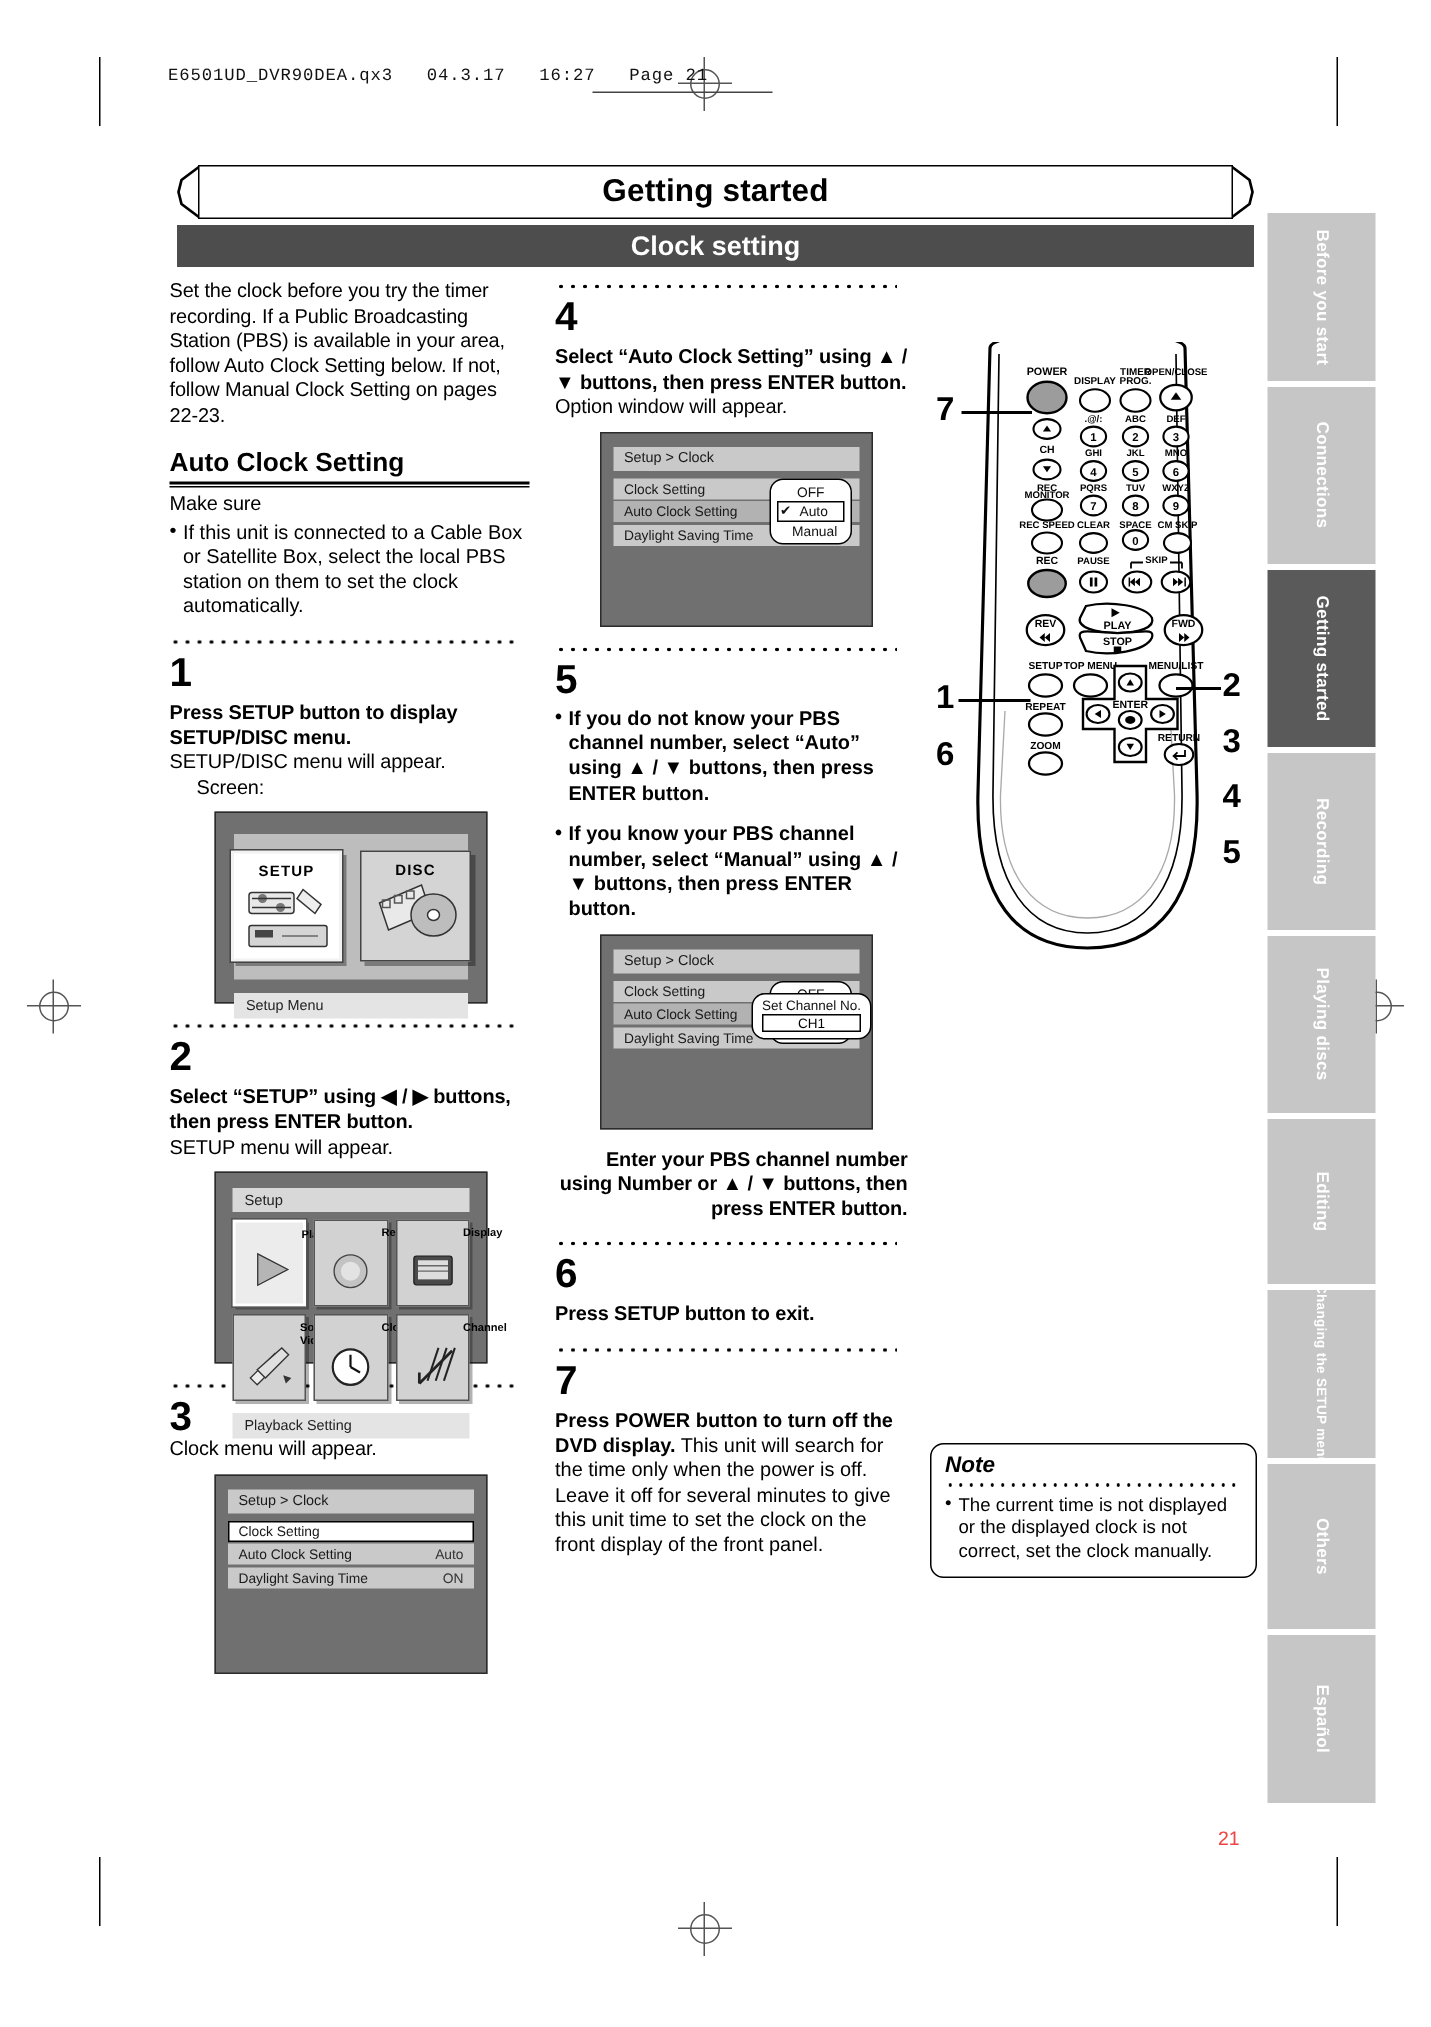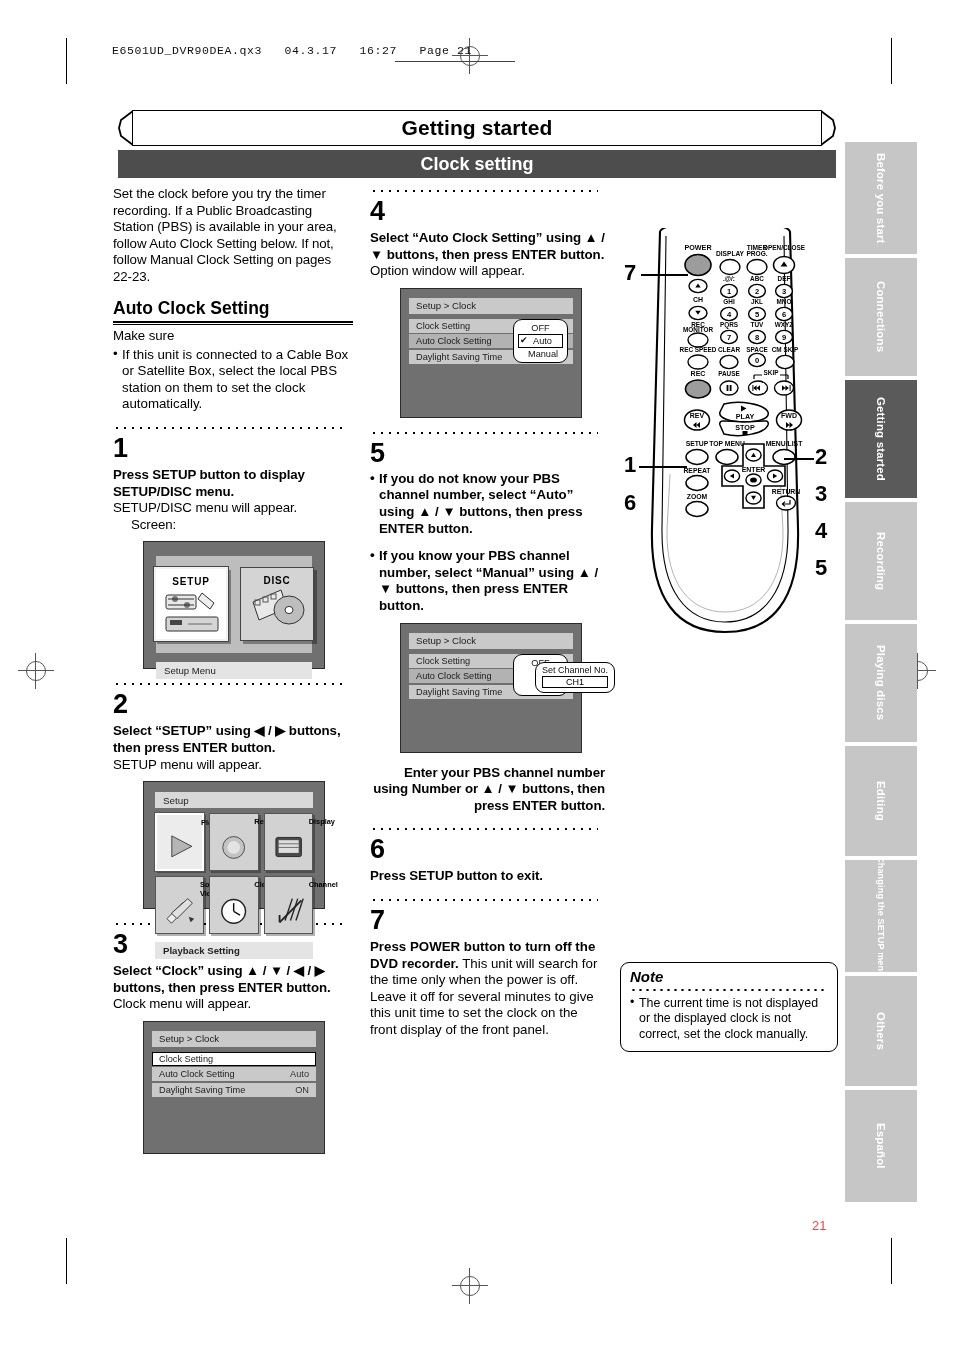--- a/index.html
+++ b/index.html
@@ -102,33 +102,33 @@
   .sd-icon.active { background:#ffffff; border:2px solid #f2f2f2; outline:1px solid #444; }
   .sd-icon .cap { position:absolute; top:7px; left:0; right:0; text-align:center; font-size:10px; font-weight:bold; letter-spacing:0.8px; color:#000; }
   .sd-bottom { background:#e4e4e4; color:#222; font-size:9.6px; margin:9px 12px 0 12px; padding:3px 8px; }
 
   
   .su-title { background:#d8d8d8; color:#222; font-size:9.8px; margin:10px 11px 5px 11px; padding:2.5px 8px; }
   .su-grid { display:grid; grid-template-columns:repeat(3, 1fr); gap:5px; margin:0 11px; }
   .su-cell { background:#d2d2d2; border:1px solid #555; box-shadow:2px 2px 0 rgba(0,0,0,.3); height:58px; position:relative; }
   .su-cell.active { background:#ececec; border:2px solid #fff; outline:1px solid #555; }
   .su-cell .lbl { position:absolute; top:3px; left:0; right:0; text-align:left; font-size:7.4px; font-weight:bold; color:#000;padding-left:44px; }
-  .su-bottom { background:#e4e4e4; color:#222; font-size:9.6px; margin:8px 11px 0 11px; padding:3px 8px;font-weight:bold; }
+  .su-bottom { background:#e4e4e4; color:#222; font-size:9.6px; margin:8px 11px 0 11px; padding:3px 8px; }
 
   
   .popup {
     position:absolute; background:#fff; border:1.4px solid #000; border-radius:9px;
     padding:2px 0; z-index:6; text-align:center;
   }
   .popup-item { font-size:9.2px; padding:1px 14px; color:#111; white-space:nowrap; }
   .popup-item.checked { border:1.2px solid #000; margin:0 4px; position:relative; }
   .popup-item.checked:before { content:"\2714"; position:absolute; left:1px; top:0px; font-size:9px; }
   .popup-ch {
     position:absolute; background:#fff; border:1.4px solid #000; border-radius:9px;
-    padding:2px 6px 4px 6px; z-index:8; text-align:center;margin-left:34px;
+    padding:2px 6px 4px 6px; z-index:8; text-align:center;
   }
   .popup-ch .ttl { font-size:9px; color:#111; white-space:nowrap; }
   .popup-ch .box { border:1.2px solid #000; font-size:9px; margin-top:1px; padding:0 12px; }
 
   
   .note-box {
     position:absolute; left:620px; top:962px; width:218px;
     border:1.6px solid #000; border-radius:9px; padding:6px 9px 9px 9px;
     background:#fff;
   }
@@ -314,21 +314,20 @@
           <line x1="34" y1="46" x2="42" y2="22" stroke="#222" stroke-width="1.5"></line>
           <line x1="16" y1="48" x2="16" y2="40" stroke="#222" stroke-width="2"></line>
         </svg>
       </div>
     </div>
     <div class="su-bottom">Playback Setting</div>
   </div>
 
   <div class="dotrule w-left"></div>
   <div class="stepnum">3</div>
-  <div class="body-text bold-text" style="margin-top:5px;">Select “Clock” using ▲ / ▼ / ◀ / ▶ buttons, then press ENTER button.</div>
   <div class="body-text">Clock menu will appear.</div>
 
   <div class="osd" style="width:182px; height:133px; margin-left:30px;">
     <div class="osd-title">Setup &gt; Clock</div>
     <div class="osd-row sel">
       <span>Clock Setting</span>
       <span class="val"></span>
     </div>
     <div class="osd-row">
       <span>Auto Clock Setting</span>
@@ -397,21 +396,21 @@
 
   <div class="body-text bold-text" style="margin-top:12px;text-align:right;">Enter your PBS channel number using Number or ▲ / ▼ buttons, then press ENTER button.</div>
 
   <div class="dotrule w-mid"></div>
   <div class="stepnum">6</div>
   <div class="body-text bold-text" style="margin-top:5px;">Press SETUP button to exit.</div>
 
   <div class="dotrule w-mid"></div>
   <div class="stepnum">7</div>
   <div style="margin-top:5px; font-size:13.3px; line-height:16.6px;">
-    <span class="bold-text">Press POWER button to turn off the DVD recorder.</span>
+    <span class="bold-text">Press POWER button to turn off the DVD display.</span>
     <span>This unit will search for the time only when the power is off. Leave it off for several minutes to give this unit time to set the clock on the front display of the front panel.</span>
   </div>
 </div>
 
 <div class="remote-area">
   <svg viewBox="0 0 240 420" width="240" height="420">
 
     <path d="M48 4 C48 -10 178 -10 178 4 L186 300 C188 372 160 404 113 404 C66 404 38 372 40 300 Z" fill="#ffffff" stroke="#000" stroke-width="2.1"></path>
     <path d="M54 8 L50 300 C49 362 74 394 113 394 C152 394 177 362 176 300 L172 8" fill="none" stroke="#000" stroke-width="1.1"></path>
     <path d="M58 246 L55 302 C54 356 78 384 113 384 C148 384 172 356 171 302 L168 246" fill="none" stroke="#aaa" stroke-width="0.9"></path>

